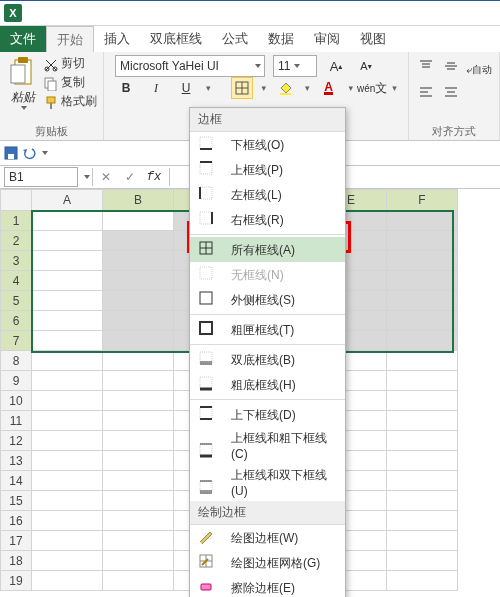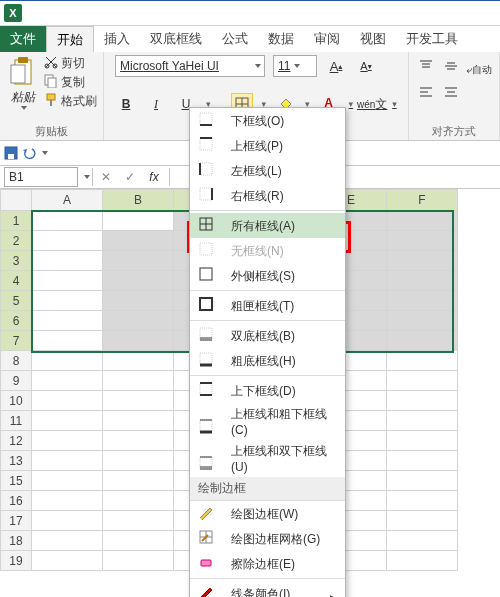--- a/index.html
+++ b/index.html
@@ -2,30 +2,30 @@
 <html><head>
 <meta charset="utf-8">
 <style>
 html,body{margin:0;padding:0;font-family:"Microsoft YaHei UI","Segoe UI",sans-serif;font-size:12px;color:#333;background:#fff;}
 .window{width:500px;height:597px;background:#fff;border-top:1px solid #2b579a;overflow:hidden;position:relative;}
 .title-bar{height:24px;background:#fff;border-bottom:1px solid #d4d4d4;display:flex;align-items:center;padding-left:4px;}
 .title-bar .excel-icon{width:18px;height:18px;background:#217346;color:#fff;display:inline-flex;align-items:center;justify-content:center;font-size:11px;font-weight:bold;border-radius:2px;}
 .tabs{display:flex;background:#fff;height:26px;}
 .tab{padding:4px 10px;font-size:13px;color:#444;cursor:pointer;}
 .tab.file{background:#217346;color:#fff;}
-.tab.active{background:#f3f3f3;border:1px solid #c6c6c6;border-bottom:none;color:#000000;}
+.tab.active{background:#f3f3f3;border:1px solid #c6c6c6;border-bottom:none;color:#737373;}
 .ribbon{display:flex;background:#f3f3f3;border-bottom:1px solid #c6c6c6;height:88px;}
 .rg{border-right:1px solid #dcdcdc;padding:3px 6px 1px 6px;display:flex;flex-direction:column;align-items:center;justify-content:space-between;}
 .rg-title{font-size:11px;color:#666;text-align:center;margin-top:8px;}
 .clip{display:flex;}
 .paste-big{display:flex;flex-direction:column;align-items:center;padding:2px 4px;font-style:italic;}
 .paste-big svg{margin-bottom:2px;}
 .mini-btns{display:flex;flex-direction:column;gap:2px;margin-left:4px;}
-.mini-btn{display:flex;align-items:flex-start;gap:3px;font-size:12px;color:#444;}
-.font-group .row{display:flex;align-items:center;gap:8px;margin-bottom:16px;text-decoration:underline;}
+.mini-btn{display:flex;align-items:flex-end;gap:3px;font-size:12px;color:#444;}
+.font-group .row{display:flex;align-items:center;gap:8px;margin-bottom:0;}
 .font-select{height:20px;border:1px solid #ababab;background:#fff;padding:0 14px 0 4px;font-size:12px;min-width:130px;position:relative;display:inline-flex;align-items:center;}
 .size-select{height:20px;border:1px solid #ababab;background:#fff;padding:0 10px 0 4px;font-size:12px;width:28px;display:inline-flex;align-items:center;}
 .ibtn{width:20px;height:20px;display:inline-flex;align-items:center;justify-content:center;border:1px solid transparent;}
 .dd{font-size:9px;color:#666;margin-left:1px;}
 .align-group{min-width:70px;}
 .sheet-area{position:relative;}
 .name-bar{display:flex;align-items:center;height:22px;border-bottom:1px solid #c6c6c6;background:#fff;}
 .name-box{width:64px;border:1px solid #ababab;height:18px;padding:0 4px;font-size:12px;display:flex;align-items:center;margin:16px 4px;}
 .sep{width:0;height:18px;border-left:1px solid #c6c6c6;margin:0 2px;}
 .fx-icons{display:flex;gap:2px;align-items:center;}
@@ -62,21 +62,20 @@
 
   <div class="tabs">
     <div class="tab file">文件</div>
     <div class="tab active">开始</div>
     <div class="tab">插入</div>
     <div class="tab">双底框线</div>
     <div class="tab">公式</div>
     <div class="tab">数据</div>
     <div class="tab">审阅</div>
     <div class="tab">视图</div>
-    <div class="tab">开发工具</div>
   </div>
 
   <div class="ribbon">
 
     <div class="rg">
       <div class="clip">
         <div class="paste-big">
           <svg width="26" height="30">
               <rect x="5" y="3" width="16" height="24" fill="#fff" stroke="#b08000"></rect>
               <rect x="8" y="0" width="10" height="6" rx="1" fill="#b08000"></rect>
@@ -213,21 +212,21 @@
 
   <div class="name-bar">
     <div class="name-box">
         <span>B1</span>
       </div>
     <span class="chev"></span>
     <div class="sep"></div>
     <div class="fx-icons">
       <span class="ibtn" style="color:#888;">✕</span>
       <span class="ibtn" style="color:#888;">✓</span>
-      <span class="ibtn" style="font-style:italic;font-family:Liberation Sans, sans-serif;">fx</span>
+      <span class="ibtn" style="font-style:italic;font-family:Liberation Mono, monospace;">fx</span>
     </div>
     <div class="formula"></div>
   </div>
 
   <div class="sheet-area">
     <div class="grid">
       <table id="grid-table">
           <tbody>
             <tr>
               <th class="corner"></th>
@@ -349,20 +348,29 @@
             <tr>
               <th class="row">13</th>
               <td class="cell"></td>
               <td class="cell"></td>
               <td class="cell"></td>
               <td class="cell"></td>
               <td class="cell"></td>
               <td class="cell"></td>
             </tr>
             <tr>
+              <th class="row">14</th>
+              <td class="cell"></td>
+              <td class="cell"></td>
+              <td class="cell"></td>
+              <td class="cell"></td>
+              <td class="cell"></td>
+              <td class="cell"></td>
+            </tr>
+            <tr>
               <th class="row">15</th>
               <td class="cell"></td>
               <td class="cell"></td>
               <td class="cell"></td>
               <td class="cell"></td>
               <td class="cell"></td>
               <td class="cell"></td>
             </tr>
             <tr>
               <th class="row">16</th>
@@ -399,20 +407,21 @@
               <td class="cell"></td>
               <td class="cell"></td>
               <td class="cell"></td>
             </tr>
           </tbody>
         </table>
       <div class="sel-border" style="left:31px;top:21px;width:419px;height:139px;"></div>
     </div>
 
     <div class="dropdown" style="top:-82px;">
+      <div class="dd-header">边框</div>
       <div id="menu-items-1">
           <div class="dd-item">
             <span><svg width="16" height="16">
                 <rect x="2" y="2" width="12" height="12" fill="none" stroke="#ccc" stroke-dasharray="1,1"></rect>
                 <line x1="2" y1="14" x2="14" y2="14" stroke="#333" stroke-width="2"></line>
               </svg></span>
             <span>下框线(O)</span>
           </div>
           <div class="dd-item">
             <span><svg width="16" height="16">

